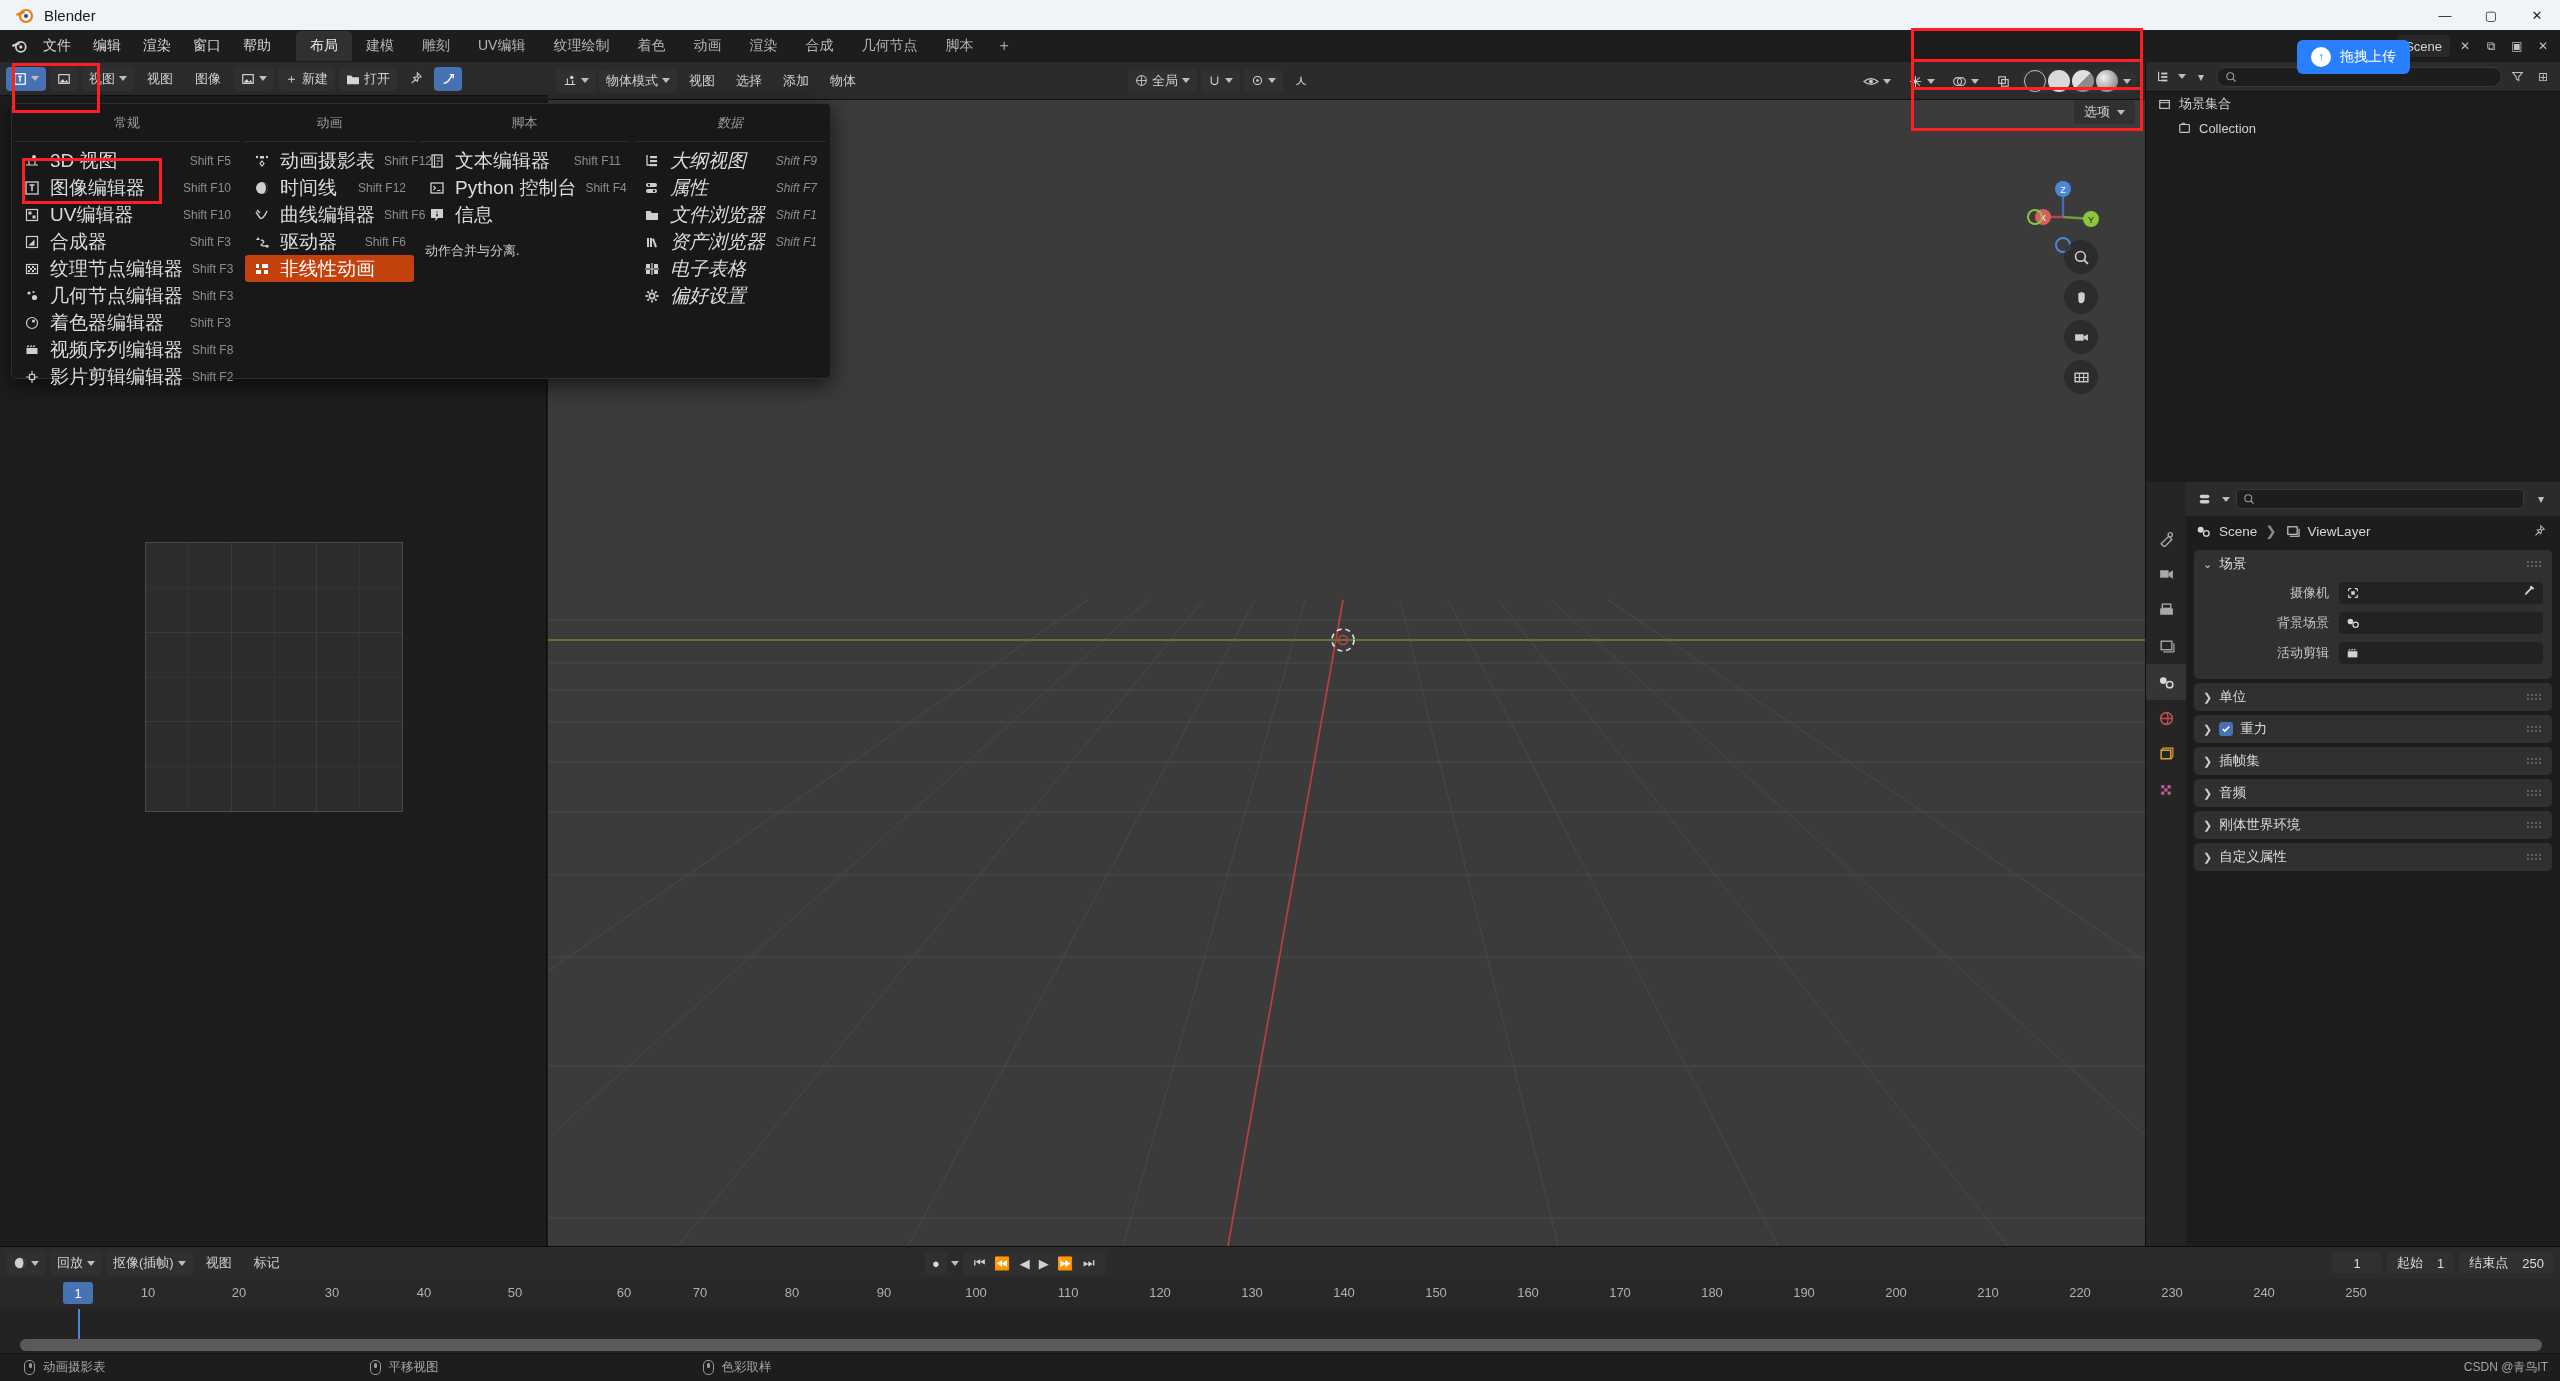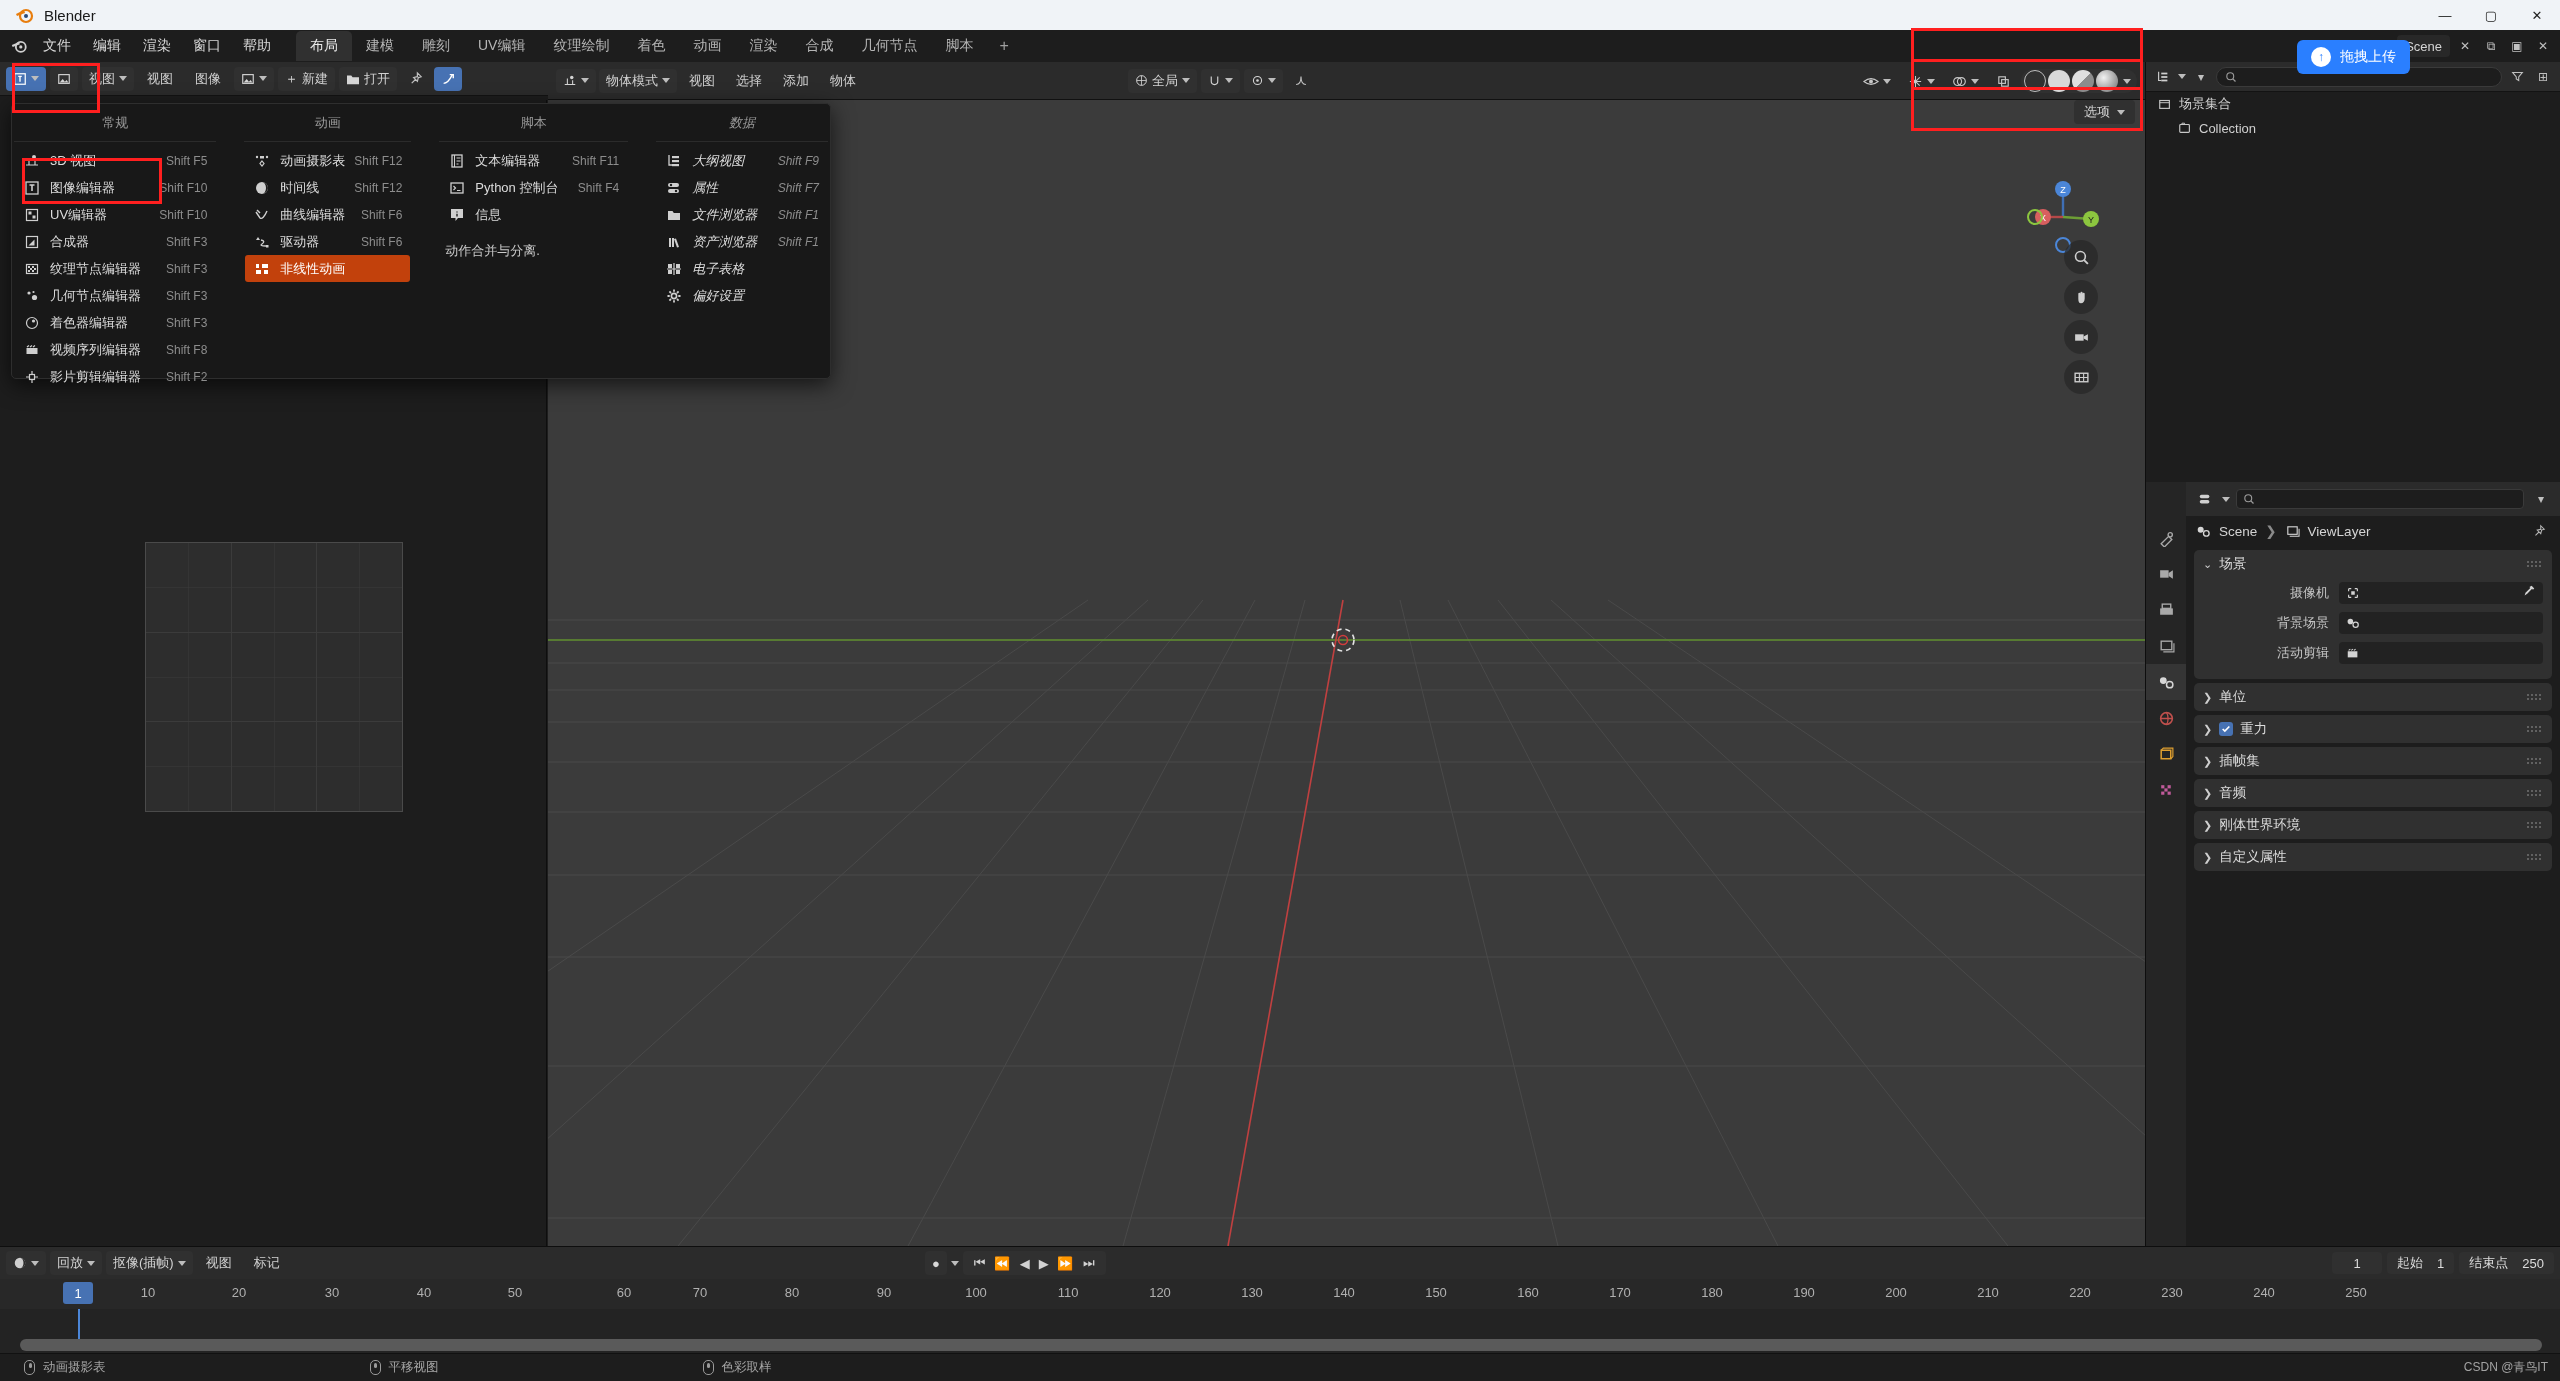--- a/index.html
+++ b/index.html
@@ -39,34 +39,34 @@
   .hbtn { height:24px; background:#303030; border-radius:4px; display:flex; align-items:center;
           padding:0 7px; gap:4px; font-size:13px; color:#d2d2d2; }
   .hbtn.blue { background:#4772b3; }
   .hbtn.plain { background:transparent; }
   .hlabel { font-size:13px; color:#d0d0d0; padding:0 9px; }
 
   
   .dropdown { position:absolute; left:11px; top:103px; width:820px; height:276px;
               background:#181818; border:1px solid #2e2e2e; border-radius:5px;
               box-shadow:0 6px 22px rgba(0,0,0,.65); z-index:40; }
-  .dd-cols { display:flex; height:100%; padding-top:4px;gap:24px; }
+  .dd-cols { display:flex; height:100%; padding-top:4px; }
   .dd-col { position:relative; }
   .dd-col.c1 { width:230px; }
   .dd-col.c2 { width:175px; }
   .dd-col.c3 { width:215px; }
   .dd-col.c4 { width:196px;font-style:italic; }
   .dd-colhead { font-size:13px; color:#9a9a9a; text-align:center; padding:6px 0 9px; }
   .dd-rule { height:1px; background:#2b2b2b; margin:0 2px 5px; }
   .dd-item { display:flex; align-items:center; height:27px; padding:0 8px; gap:9px;
              border-radius:3px; margin:0 3px; }
   .dd-item.sel { background:#c2410c; }
   .dd-ico { width:18px; height:18px; flex:none; display:flex; align-items:center;
             justify-content:center; color:#cfcfcf; }
-  .dd-txt { font-size:13px; color:#dcdcdc; flex:1; white-space:nowrap; }
+  .dd-txt { font-size:19px; color:#dcdcdc; flex:1; white-space:nowrap; }
   .dd-key { font-size:12px; color:#8d8d8d; white-space:nowrap; }
   .dd-note { position:absolute; left:8px; bottom:118px; font-size:13px; color:#c9c9c9; }
 
   
   .redbox { position:absolute; border:3px solid #ff1f1f; pointer-events:none; z-index:60; }
 
   
   .left-area { position:absolute; left:0; top:100px; width:547px; bottom:135px;
                background:#1d1d1d; border-right:1px solid #0e0e0e; }
   .uvgrid { position:absolute; left:145px; top:442px; width:258px; height:270px;

